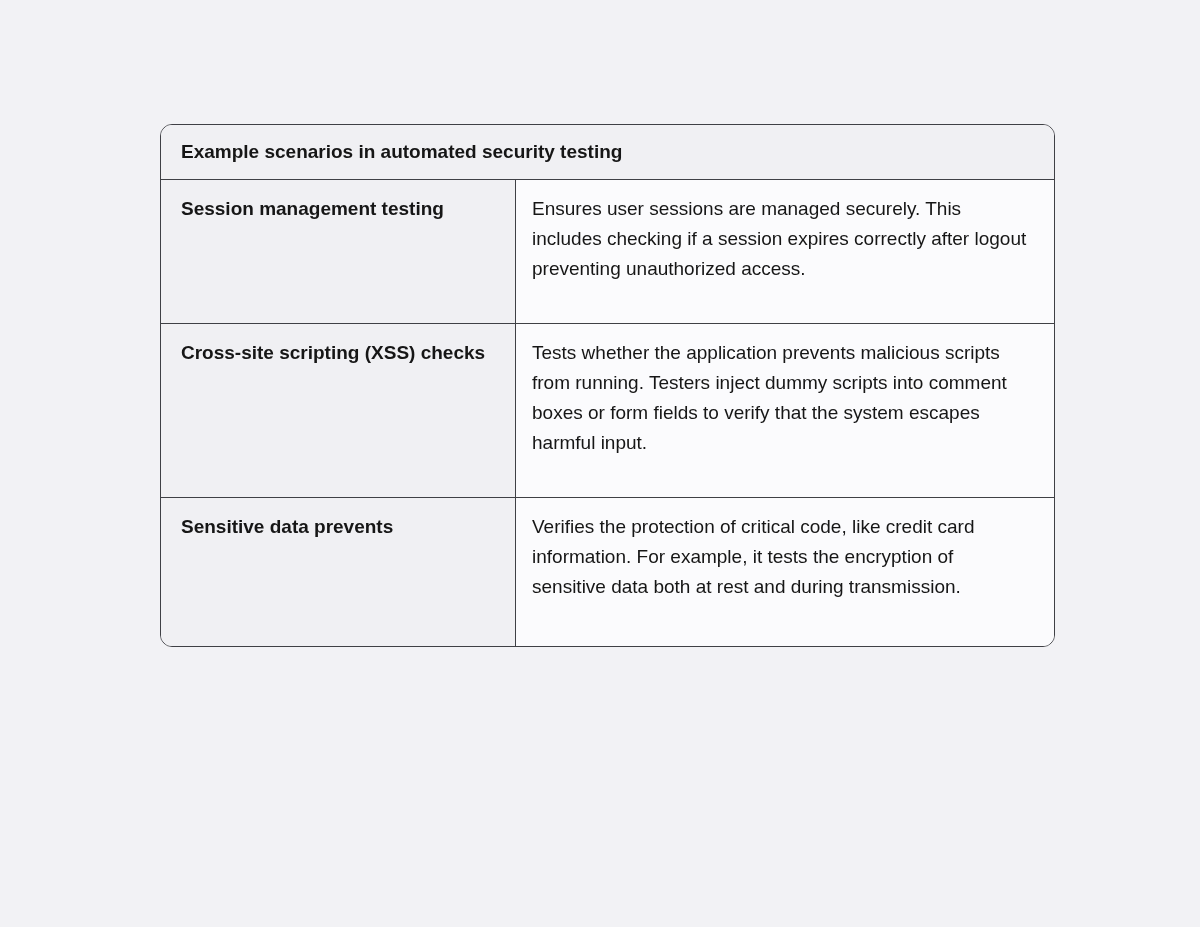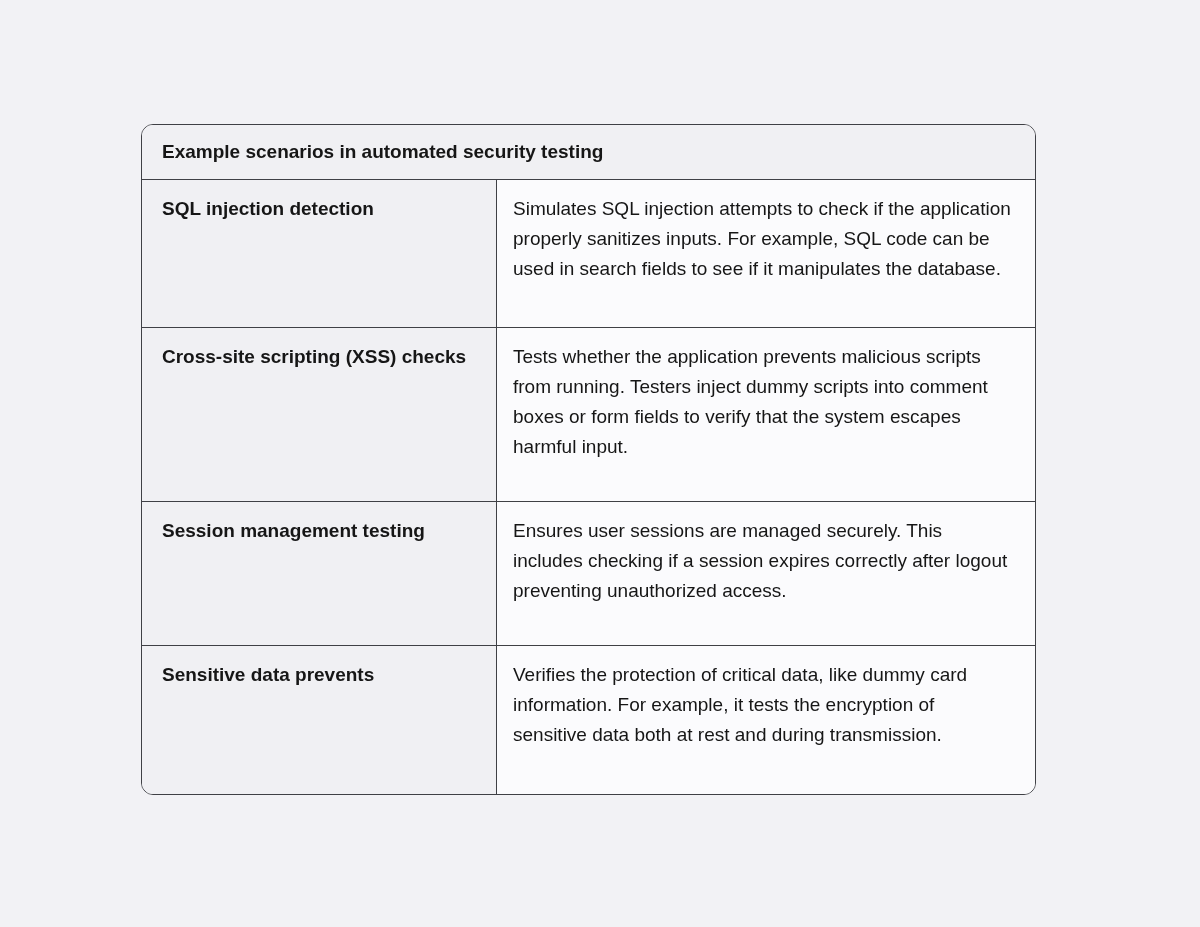--- a/index.html
+++ b/index.html
@@ -6,21 +6,21 @@
   html, body {
     width: 1200px;
     height: 927px;
     background: #f2f2f5;
     font-family: "Liberation Sans", sans-serif;
     color: #161616;
     overflow: hidden;
   }
   .table-card {
     position: absolute;
-    left: 141px;
+    left: 160px;
     top: 124px;
     width: 895px;
     border: 1.5px solid #3f4045;
     border-radius: 12px;
     overflow: hidden;
     background: #fbfbfd;
   }
   .table-header {
     background: #f0f0f3;
     border-bottom: 1.5px solid #3f4045;
@@ -54,32 +54,28 @@
   .row-2 .desc-cell { min-height: 173px; }
   .row-3 .desc-cell { min-height: 143px; }
   .row-4 .desc-cell { min-height: 148px; }
 </style>
 </head>
 <body>
 
 <div class="table-card">
   <div class="table-header">Example scenarios in automated security testing</div>
 
-  <div class="table-row row-1">
-    <div class="term-cell">SQL injection detection</div>
-    <div class="desc-cell">Simulates SQL injection attempts to check if the application properly sanitizes inputs. For example, SQL code can be used in search fields to see if it manipulates the database.</div>
+
+  <div class="table-row row-3">
+    <div class="term-cell">Session management testing</div>
+    <div class="desc-cell">Ensures user sessions are managed securely. This includes checking if a session expires correctly after logout preventing unauthorized access.</div>
   </div>
 
   <div class="table-row row-2">
     <div class="term-cell">Cross-site scripting (XSS) checks</div>
     <div class="desc-cell">Tests whether the application prevents malicious scripts from running. Testers inject dummy scripts into comment boxes or form fields to verify that the system escapes harmful input.</div>
   </div>
 
-  <div class="table-row row-3">
-    <div class="term-cell">Session management testing</div>
-    <div class="desc-cell">Ensures user sessions are managed securely. This includes checking if a session expires correctly after logout preventing unauthorized access.</div>
-  </div>
-
   <div class="table-row row-4">
     <div class="term-cell">Sensitive data prevents</div>
-    <div class="desc-cell">Verifies the protection of critical data, like dummy card information. For example, it tests the encryption of sensitive data both at rest and during transmission.</div>
+    <div class="desc-cell">Verifies the protection of critical code, like credit card information. For example, it tests the encryption of sensitive data both at rest and during transmission.</div>
   </div>
 </div>
 
 </body></html>

